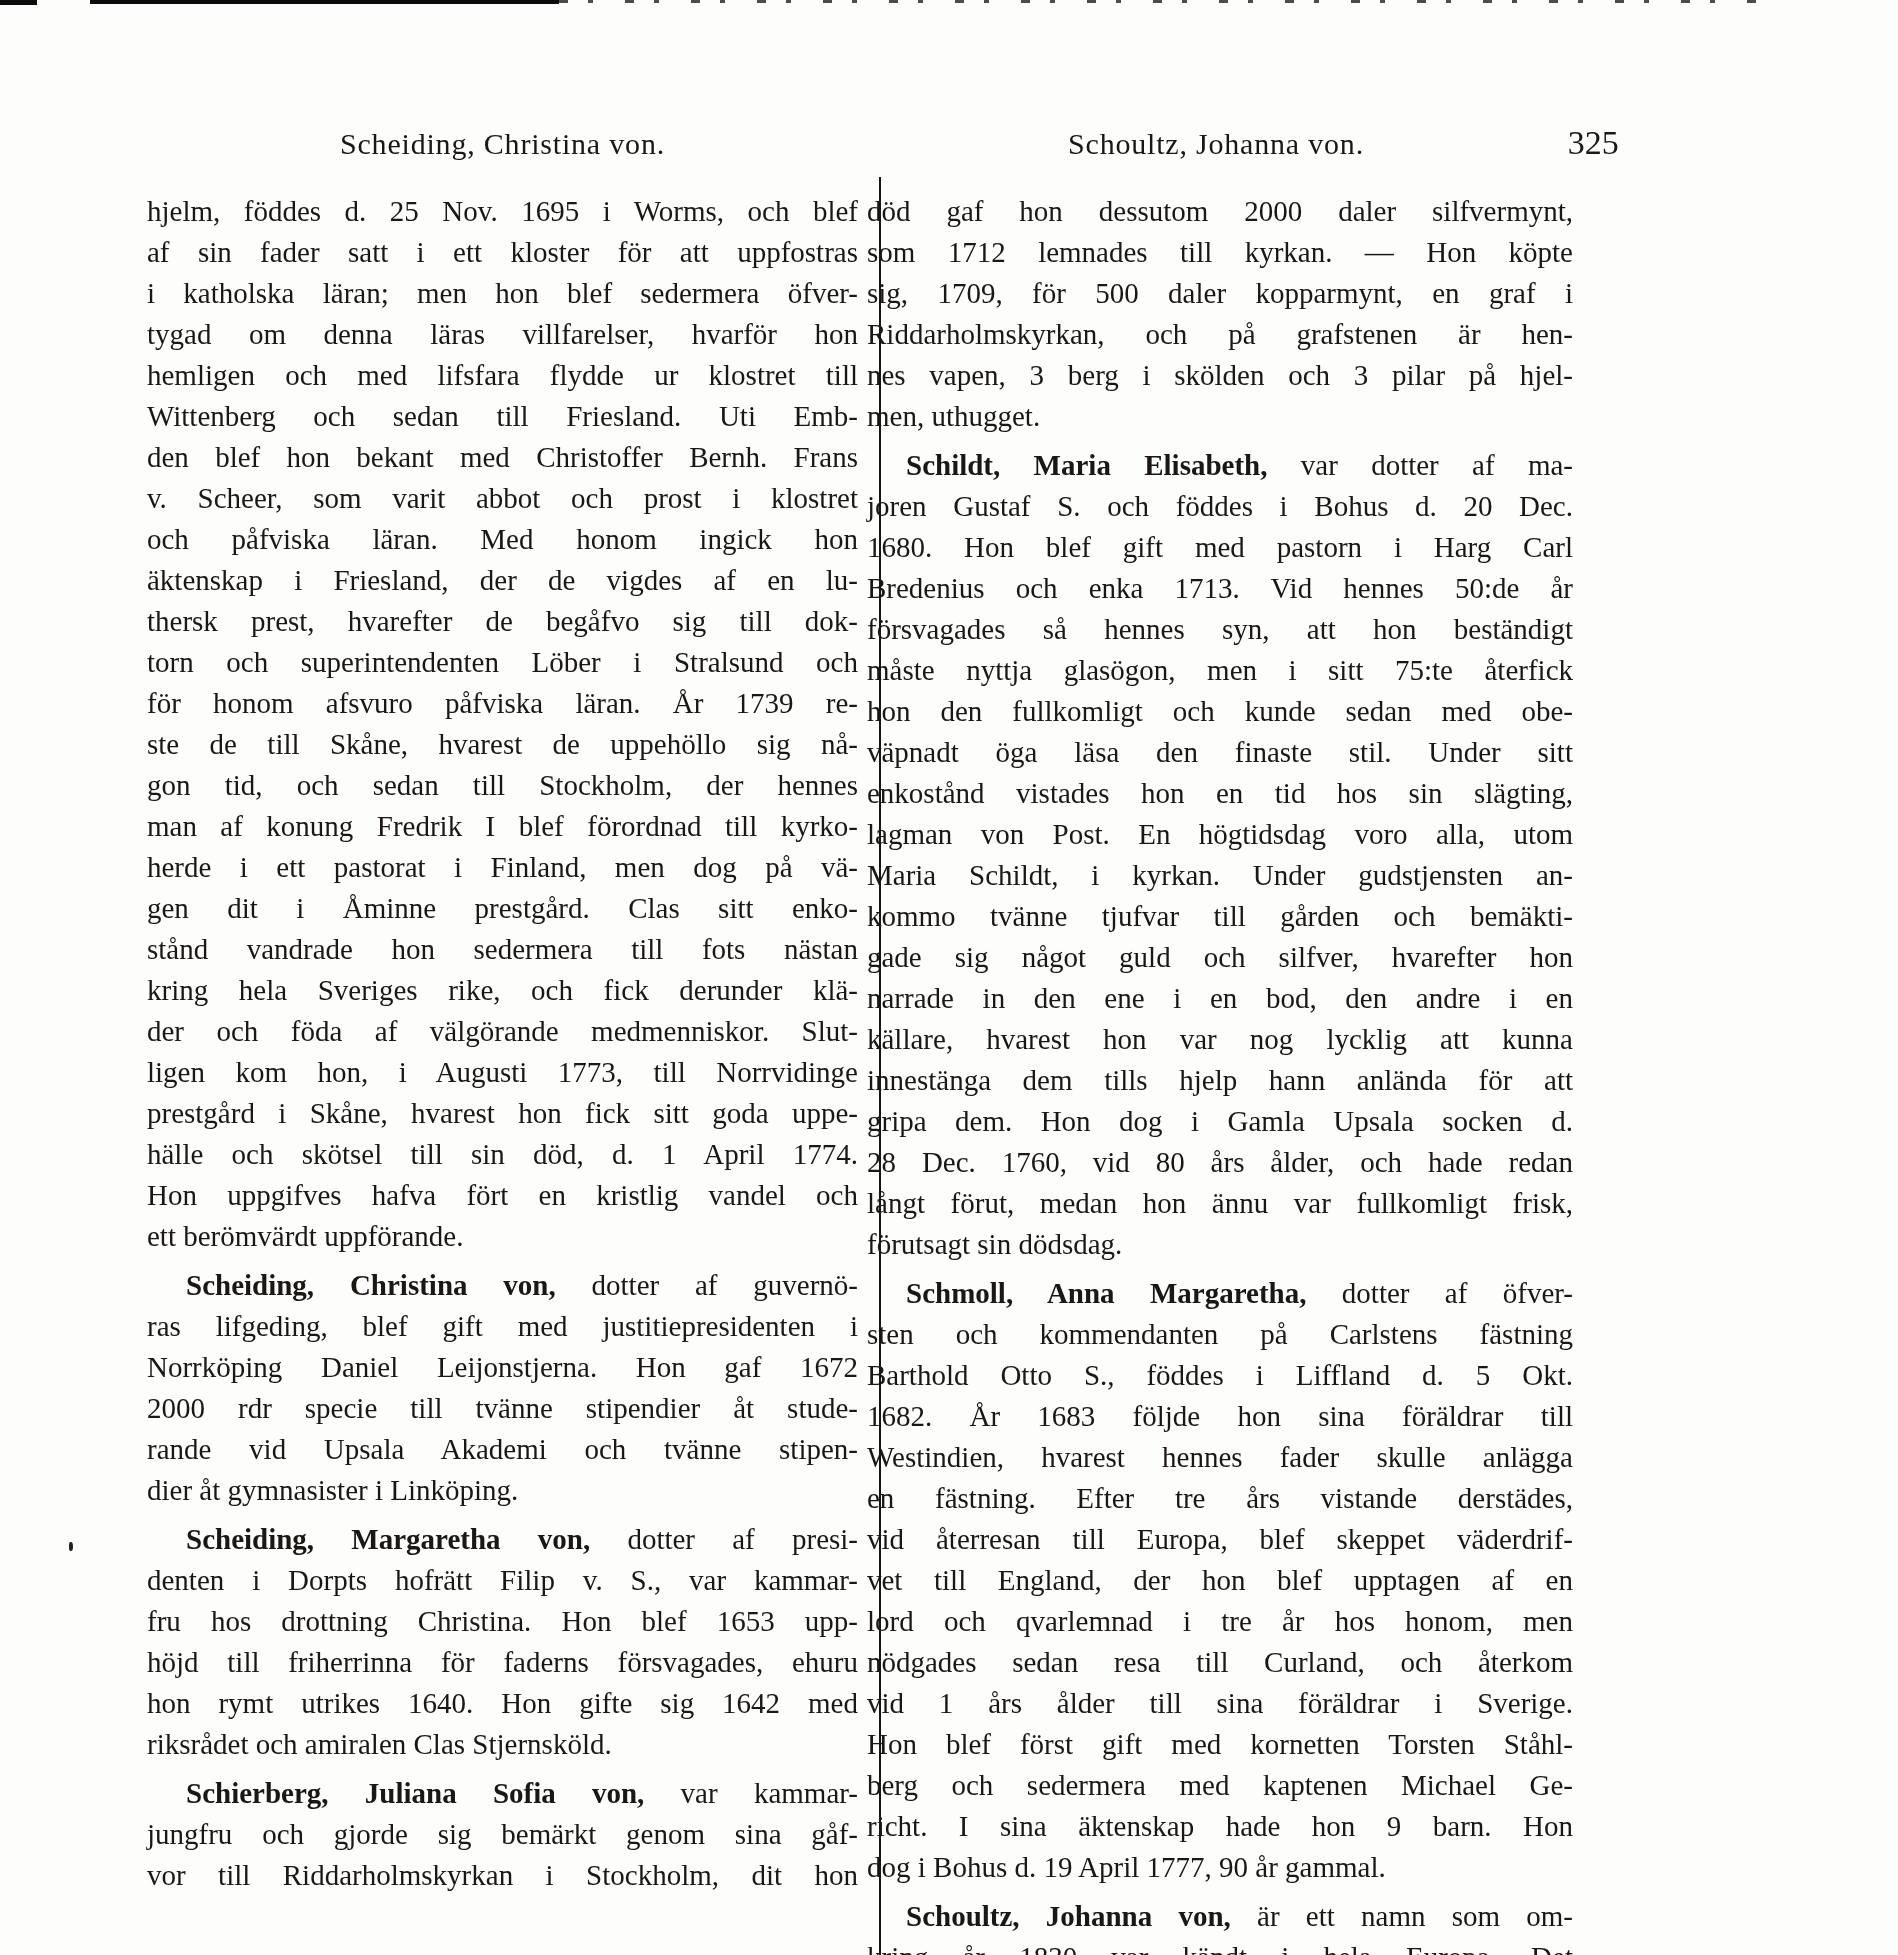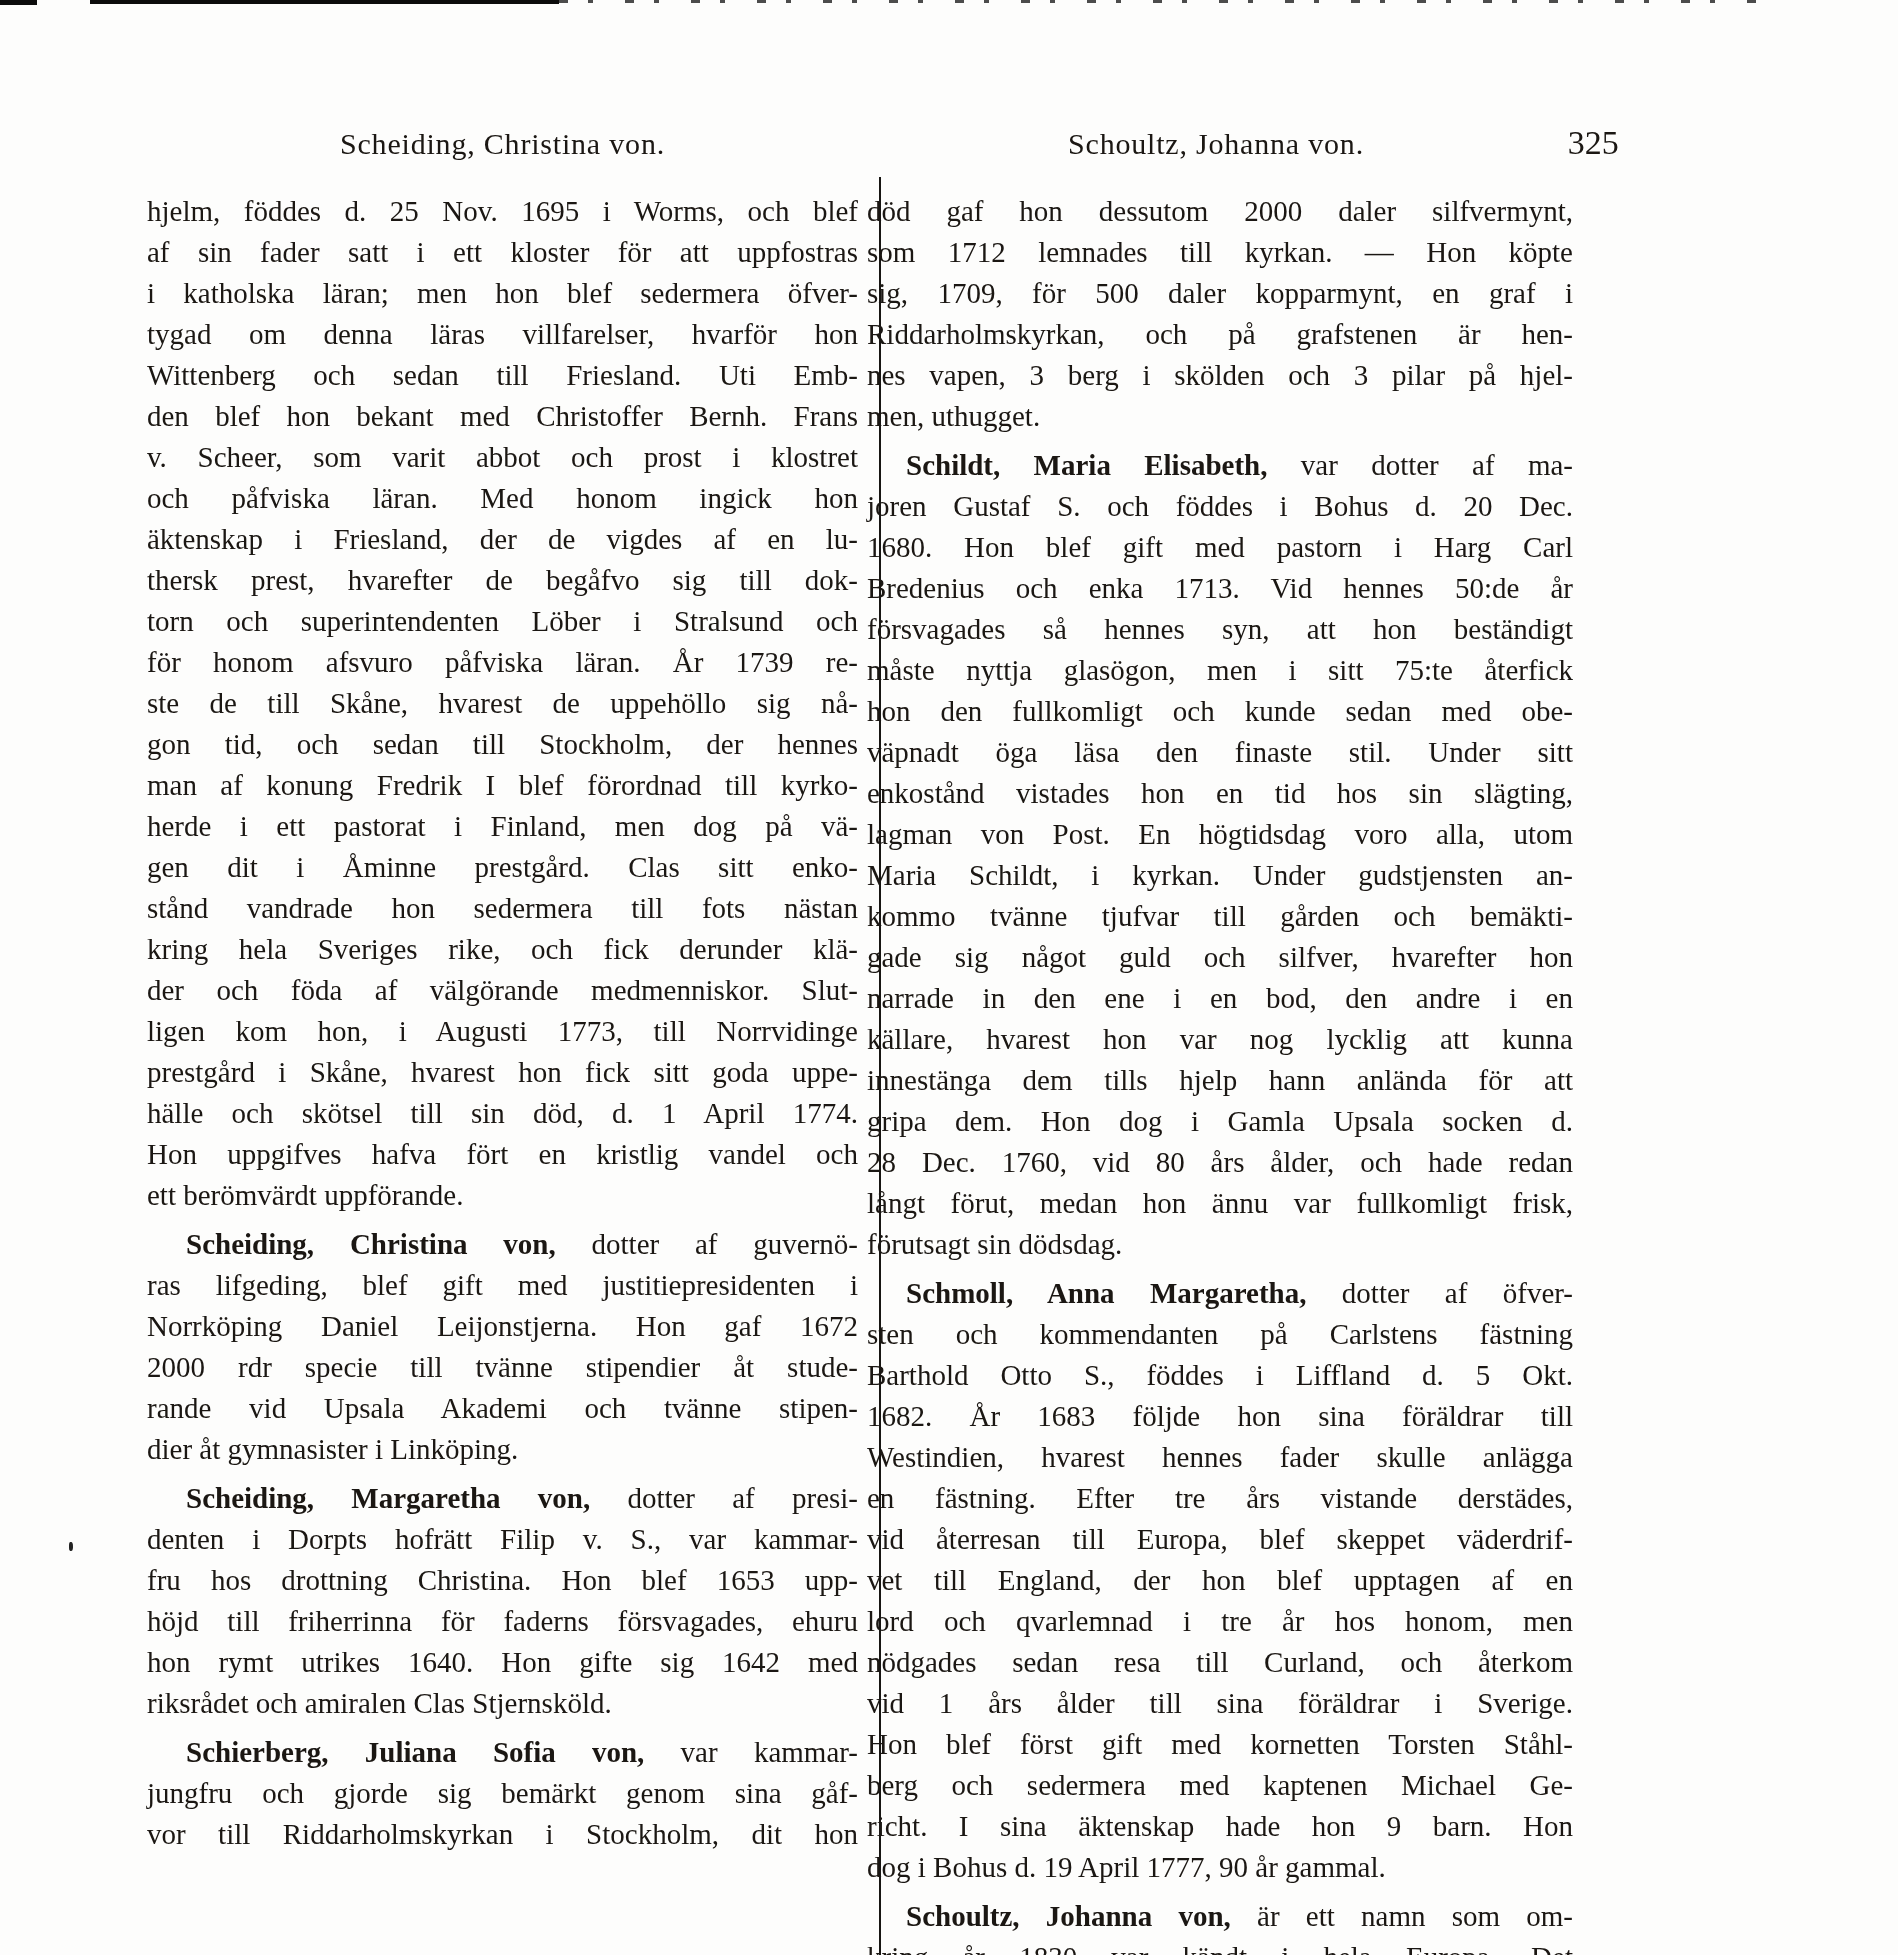--- a/index.html
+++ b/index.html
@@ -75,20 +75,21 @@
   <div class="page-number">325</div>
 
   <div class="divider"></div>
 
   <div class="col col-left">
       <div class="block">
         <div class="line">hjelm, föddes d. 25 Nov. 1695 i Worms, och blef</div>
         <div class="line">af sin fader satt i ett kloster för att uppfostras</div>
         <div class="line">i katholska läran; men hon blef sedermera öfver-</div>
         <div class="line">tygad om denna läras villfarelser, hvarför hon</div>
+        <div class="line">hemligen och med lifsfara flydde ur klostret till</div>
         <div class="line">Wittenberg och sedan till Friesland. Uti Emb-</div>
         <div class="line">den blef hon bekant med Christoffer Bernh. Frans</div>
         <div class="line">v. Scheer, som varit abbot och prost i klostret</div>
         <div class="line">och påfviska läran. Med honom ingick hon</div>
         <div class="line">äktenskap i Friesland, der de vigdes af en lu-</div>
         <div class="line">thersk prest, hvarefter de begåfvo sig till dok-</div>
         <div class="line">torn och superintendenten Löber i Stralsund och</div>
         <div class="line">för honom afsvuro påfviska läran. År 1739 re-</div>
         <div class="line">ste de till Skåne, hvarest de uppehöllo sig nå-</div>
         <div class="line">gon tid, och sedan till Stockholm, der hennes</div>

